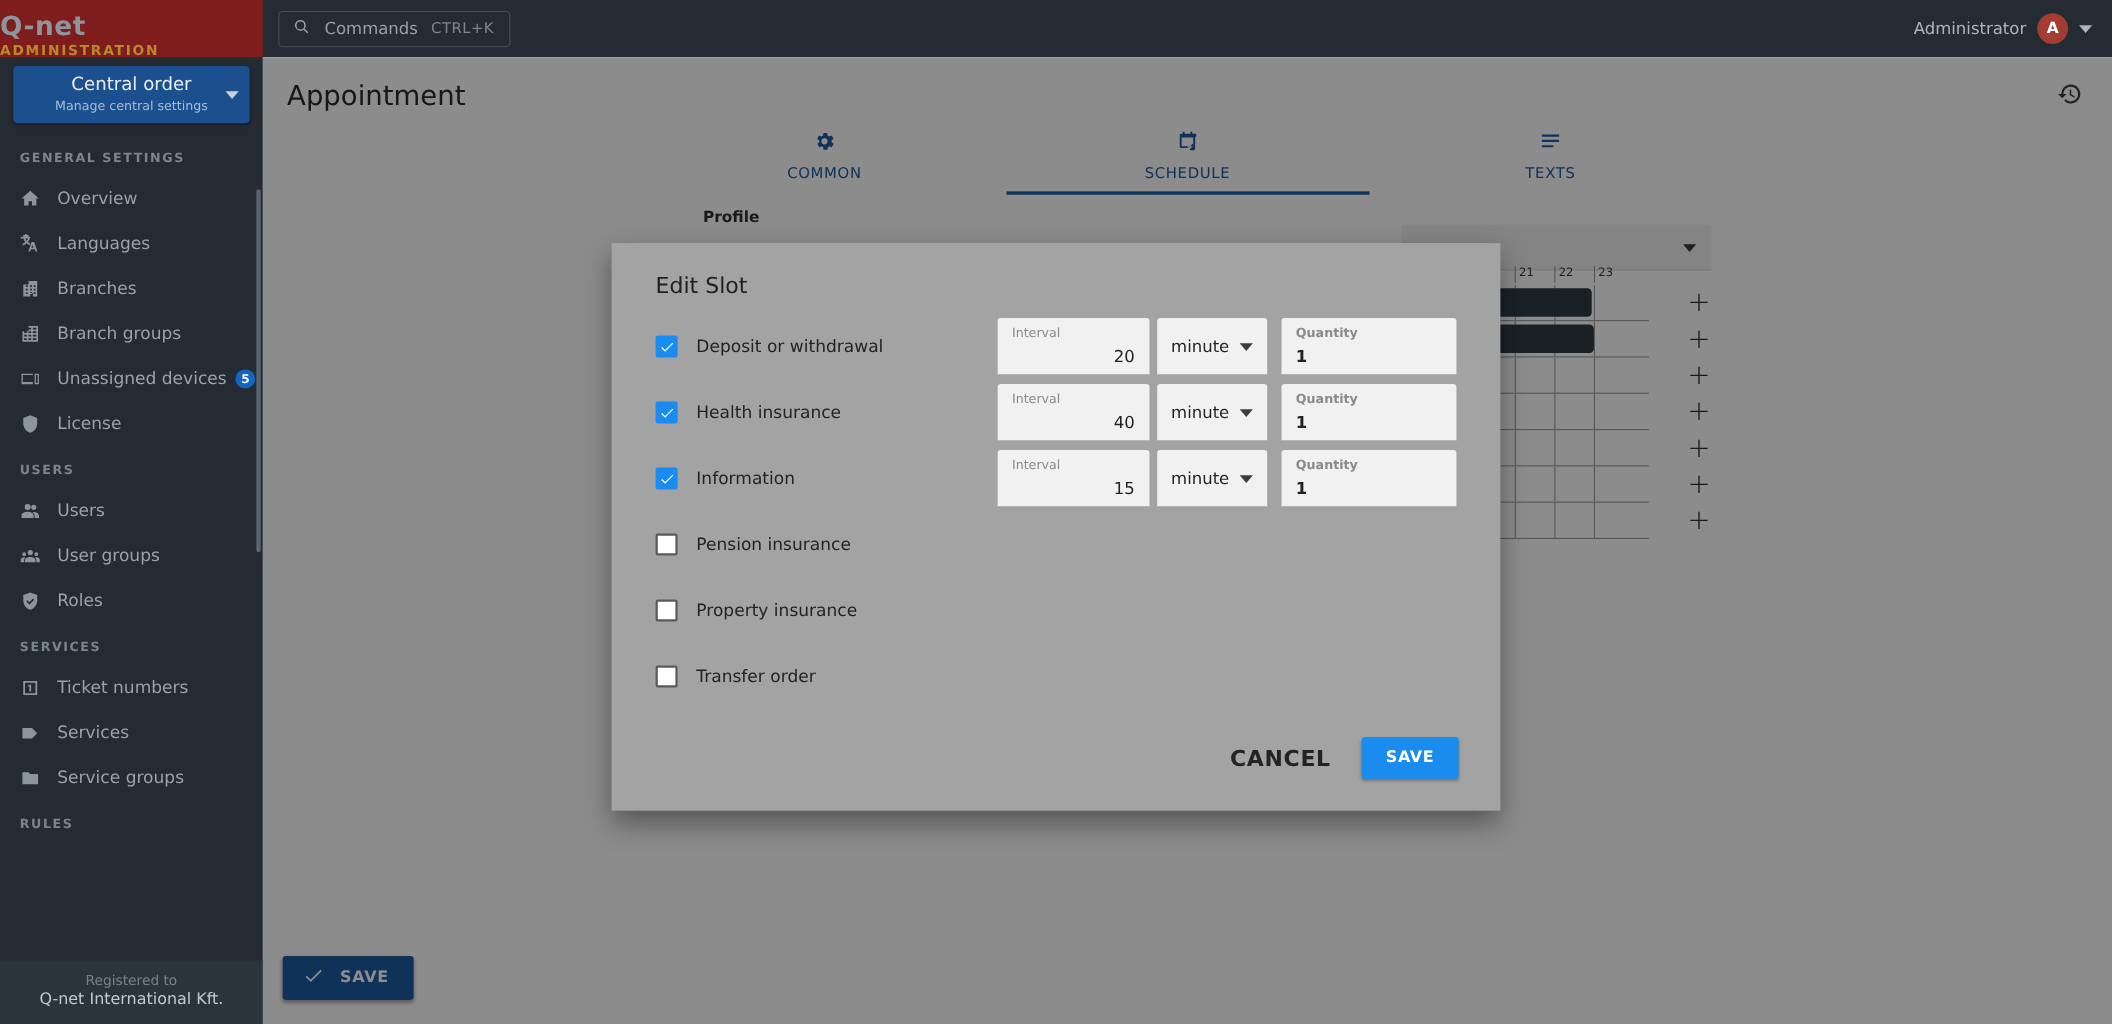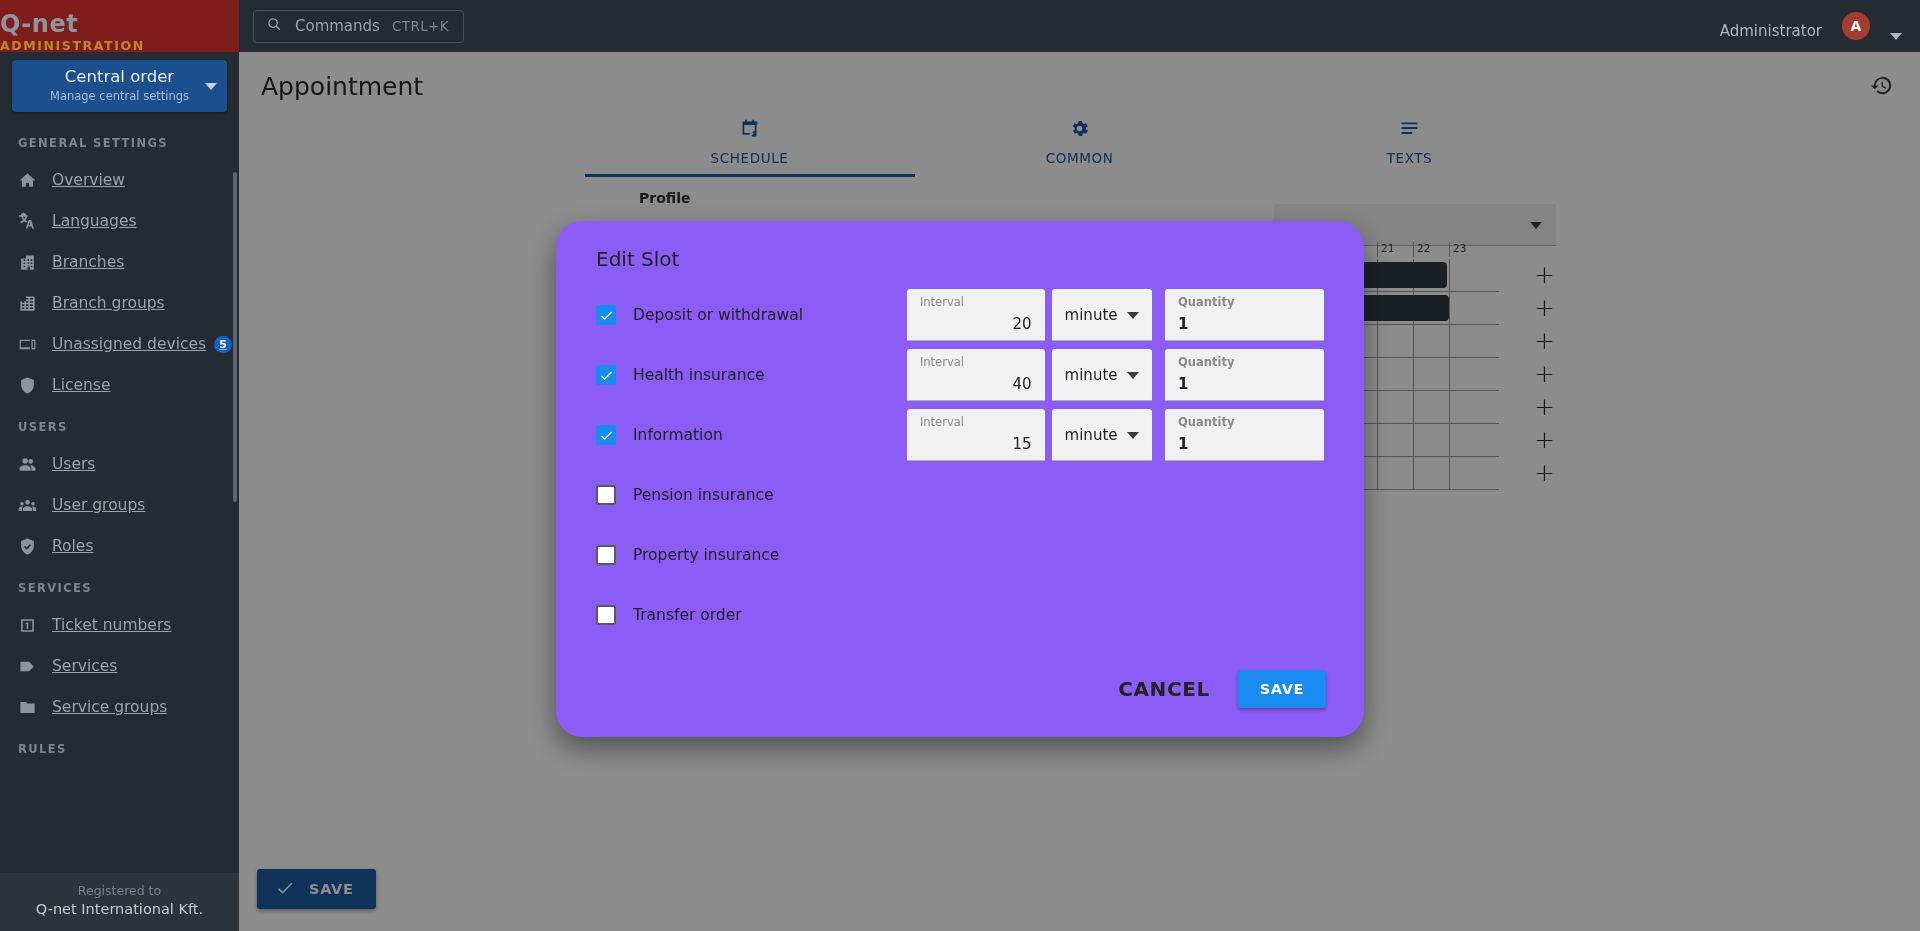--- a/index.html
+++ b/index.html
@@ -40,21 +40,21 @@
   .nav-scroll-track {
     position: absolute; left: 233px; top: 60px; width: 4px; height: 330px;
     background: #5c6570; border-radius: 2px;
   }
   .nav-section {
     font-size: 11.5px; letter-spacing: 1.4px; color: #7c848d; font-weight: bold;
     padding: 14px 0 10px 18px;
   }
   .nav-item {
     display: flex; align-items: center; height: 41px; padding-left: 18px;
-    color: #9aa2ab; font-size: 15.5px; cursor: pointer; position: relative; text-decoration: underline;
+    color: #9aa2ab; font-size: 15.5px; cursor: pointer; position: relative;
   }
   .nav-ico { width: 34px; flex: 0 0 34px; display: flex; align-items: center; color: #8c949d; }
   .nav-ico svg { width: 19px; height: 19px; fill: currentColor; }
   .nav-label { line-height: 1.15; }
   .nav-item.two-line { height: 52px; align-items: center; }
   .badge {
     margin-left: 8px; background: #1565c0; color: #fff; border-radius: 9px;
     font-size: 11px; min-width: 18px; height: 17px; line-height: 17px;
     text-align: center; padding: 0 5px; font-weight: bold;
   }
@@ -71,21 +71,21 @@
   }
   .cmd-box {
     margin-left: 14px; border: 1px solid #49515a; border-radius: 4px;
     height: 33px; display: flex; align-items: center; padding: 0 14px 0 12px;
     color: #99a1aa; cursor: pointer; gap: 12px;
   }
   .cmd-box svg { width: 17px; height: 17px; fill: #99a1aa; }
   .cmd-label { font-size: 15px; }
   .cmd-key { font-size: 13.5px; color: #7d858e; letter-spacing: .4px; }
   .topbar-right {
-    margin-left: auto; display: flex; align-items: flex-end; gap: 20px; padding-right: 18px;
+    margin-left: auto; display: flex; align-items: center; gap: 10px; padding-right: 18px;
   }
   .admin-name { font-size: 15px; color: #aeb5bd; }
   .avatar {
     width: 28px; height: 28px; border-radius: 50%; background: #a33c32; color: #fff;
     display: flex; align-items: center; justify-content: center; font-size: 14px; font-weight: bold;
   }
   .tb-caret {
     width: 0; height: 0; border-left: 6px solid transparent; border-right: 6px solid transparent;
     border-top: 7px solid #aeb5bd; cursor: pointer;
   }
@@ -168,21 +168,21 @@
   .bottom-save svg { width: 20px; height: 20px; fill: #fff; }
   .bottom-save span { font-size: 14.5px; letter-spacing: .7px; font-weight: bold; }
 
   
   .overlay {
     position: absolute; left: 239px; top: 52px; right: 0; bottom: 0;
     background: rgba(0,0,0,.45);
   }
   .modal {
     position: absolute; left: 556px; top: 221px; width: 808px;
-    background: #8b5cf6; box-shadow: 0 11px 24px rgba(0,0,0,.4); padding: 0; border-radius: 26px;
+    background: #a3a3a3; box-shadow: 0 11px 24px rgba(0,0,0,.4); padding: 0;
   }
   .modal-title {
     font-size: 20px; color: #202020; padding: 26px 0 0 40px; font-weight: normal;
   }
   .modal-body { padding: 14px 40px 0 40px; }
 
   .slot-row {
     display: flex; align-items: center; height: 60px; position: relative;
   }
   .chk-wrap { display: flex; align-items: center; width: 335px; cursor: pointer; }
@@ -397,35 +397,35 @@
 
     <div class="history-btn">
       <span>
         <svg viewBox="0 0 24 24">
             <path d="M13 3a9 9 0 0 0-9 9H1l4 4 4-4H6a7 7 0 1 1 7 7c-1.9 0-3.6-.8-4.8-2l-1.4 1.4A9 9 0 1 0 13 3zm-1 5v5l4.3 2.5.7-1.2-3.5-2.1V8H12z"></path>
           </svg>
       </span>
     </div>
 
     <div class="tabs">
+      <div class="tab">
+        <span>
+          <svg viewBox="0 0 24 24">
+              <path d="M19.4 13a7.8 7.8 0 0 0 0-2l2-1.6-2-3.4-2.4 1a7.6 7.6 0 0 0-1.7-1l-.4-2.6h-4l-.4 2.6c-.6.2-1.2.6-1.7 1l-2.4-1-2 3.4L6.6 11a7.8 7.8 0 0 0 0 2l-2 1.6 2 3.4 2.4-1c.5.4 1.1.8 1.7 1l.4 2.6h4l.4-2.6c.6-.2 1.2-.6 1.7-1l2.4 1 2-3.4-2.2-1.6zM12 15.2A3.2 3.2 0 1 1 12 8.8a3.2 3.2 0 0 1 0 6.4z"></path>
+            </svg>
+        </span>
+        <span class="tab-label">COMMON</span>
+      </div>
       <div class="tab active">
         <span>
           <svg viewBox="0 0 24 24">
               <path d="M7 2v2H5.5A1.5 1.5 0 0 0 4 5.5v12A1.5 1.5 0 0 0 5.5 19H13l-1.2-1.2 1-1.3 1.4 1.3 3-3.2 1.3 1.2-4.3 4.6.9.9h3.4a1.5 1.5 0 0 0 1.5-1.5v-12A1.5 1.5 0 0 0 18.5 4H17V2h-2v2H9V2H7zm-1 6h12v9H6V8z"></path>
             </svg>
         </span>
         <span class="tab-label">SCHEDULE</span>
-      </div>
-      <div class="tab">
-        <span>
-          <svg viewBox="0 0 24 24">
-              <path d="M19.4 13a7.8 7.8 0 0 0 0-2l2-1.6-2-3.4-2.4 1a7.6 7.6 0 0 0-1.7-1l-.4-2.6h-4l-.4 2.6c-.6.2-1.2.6-1.7 1l-2.4-1-2 3.4L6.6 11a7.8 7.8 0 0 0 0 2l-2 1.6 2 3.4 2.4-1c.5.4 1.1.8 1.7 1l.4 2.6h4l.4-2.6c.6-.2 1.2-.6 1.7-1l2.4 1 2-3.4-2.2-1.6zM12 15.2A3.2 3.2 0 1 1 12 8.8a3.2 3.2 0 0 1 0 6.4z"></path>
-            </svg>
-        </span>
-        <span class="tab-label">COMMON</span>
       </div>
       <div class="tab">
         <span>
           <svg viewBox="0 0 24 24">
               <path d="M3 5h18v2.2H3V5zm0 5.4h18v2.2H3v-2.2zM3 16h12v2.2H3V16z"></path>
             </svg>
         </span>
         <span class="tab-label">TEXTS</span>
       </div>
     </div>

